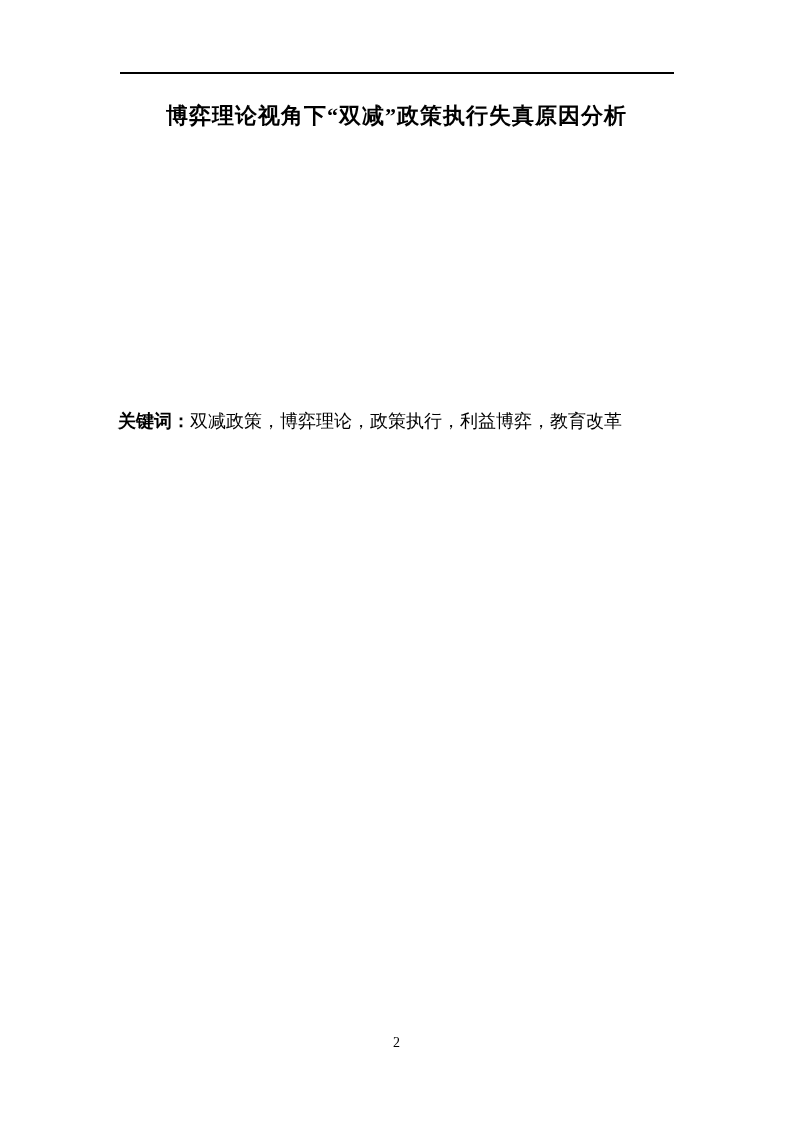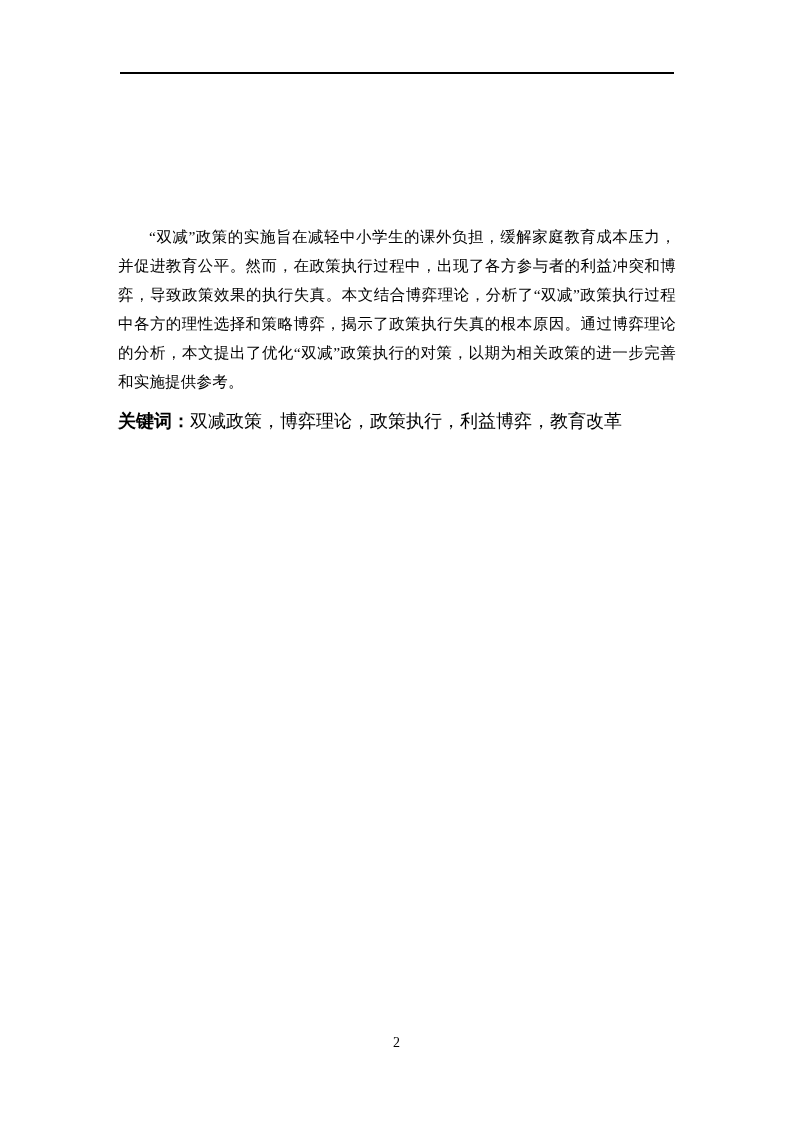--- a/index.html
+++ b/index.html
@@ -75,20 +75,20 @@
     text-align: center;
     font-size: 14px;
   }
 </style>
 </head>
 <body>
 
 <div class="page">
   <div class="header-rule"></div>
 
+  <h1 class="doc-title">博弈理论视角下“双减”政策执行失真原因分析</h1>
 
 
-  <p class="abstract-body">“双减”政策的实施旨在减轻中小学生的课外负担，缓解家庭教育成本压力，并促进教育公平。然而，在政策执行过程中，出现了各方参与者的利益冲突和博弈，导致政策效果的执行失真。本文结合博弈理论，分析了“双减”政策执行过程中各方的理性选择和策略博弈，揭示了政策执行失真的根本原因。通过博弈理论的分析，本文提出了优化“双减”政策执行的对策，以期为相关政策的进一步完善和实施提供参考。</p>
 
   <p class="keywords-line"><span class="keywords-label">关键词：</span><span>双减政策，博弈理论，政策执行，利益博弈，教育改革</span></p>
 
   <div class="page-number">2</div>
 </div>
 
 </body></html>

